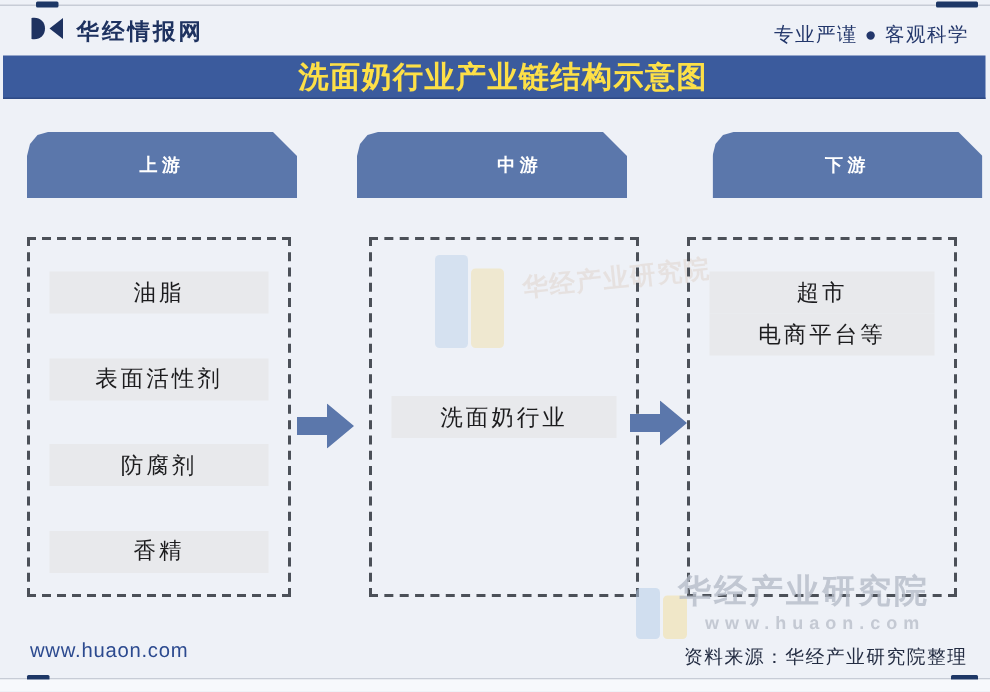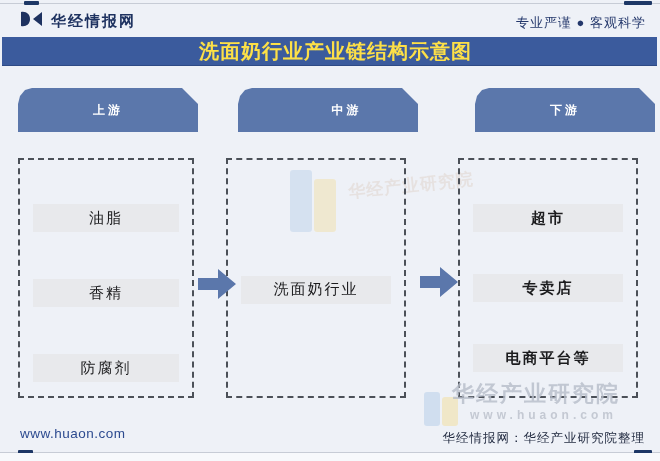--- a/index.html
+++ b/index.html
@@ -43,25 +43,25 @@
     clip-path:polygon(0 100%,0 16px,2px 8px,7px 2px,14px 0,calc(100% - 16px) 0,100% 16px,100% 100%);}
   .col-header span{color:#ffffff;font-size:12px;font-weight:bold;letter-spacing:3px;}
   .ch-up{left:18px;}
   .ch-mid{left:238px;padding-left:37px;}
   .ch-down{left:434px;margin-left:41px;}
 
   
   .dashed-box{position:absolute;top:158px;height:240px;border:2px dashed #4b5058;background:transparent;
     display:flex;flex-direction:column;}
   .db-up{left:18px;width:176px;padding:21px 13px 14px;justify-content:space-between;}
-  .db-mid{left:226px;width:180px;padding:0 13px;justify-content:center;}
-  .db-down{left:458px;width:180px;padding:21px 13px 24px;justify-content:space-between;font-weight:bold;}
+  .db-mid{left:246px;width:180px;padding:0 13px;justify-content:center;}
+  .db-down{left:458px;width:180px;padding:21px 13px 24px;justify-content:flex-start;}
 
   .item{height:28px;background:var(--item-bg);display:flex;align-items:center;justify-content:center;
-    font-size:15px;color:#1c1c1e;letter-spacing:2px;margin-top:23px;}
+    font-size:15px;color:#1c1c1e;letter-spacing:2px;}
 
   
   .flow-arrow{position:absolute;width:38px;height:30px;}
   .fa-1{left:198px;top:269px;}
   .fa-2{left:420px;top:267px;}
   .flow-arrow polygon{fill:var(--arrow);}
 
   
   .footer-site{position:absolute;left:20px;top:426px;font-size:13.5px;color:#2c4a8f;letter-spacing:0.5px;}
   .footer-source{position:absolute;right:15px;top:430px;font-size:12.5px;color:#232c42;letter-spacing:1px;}
@@ -113,48 +113,48 @@
   </div>
 
   <div class="wm wm-logo wm-logo-mid">
     <div class="blue"></div>
     <div class="yellow"></div>
   </div>
   <div class="wm wm-faint-text">华经产业研究院</div>
 
   <div class="dashed-box db-up">
     <div class="item">油脂</div>
+    <div class="item">表面活性剂</div>
+    <div class="item">防腐剂</div>
     <div class="item">香精</div>
-    <div class="item">防腐剂</div>
   </div>
 
   <div class="dashed-box db-mid">
     <div class="item">洗面奶行业</div>
   </div>
 
   <div class="dashed-box db-down">
     <div class="item">超市</div>
-    <div class="item">专卖店</div>
     <div class="item">电商平台等</div>
   </div>
 
   <svg class="flow-arrow fa-1" viewBox="0 0 38 30">
     <polygon points="0,9 20,9 20,0 38,15 20,30 20,21 0,21"></polygon>
   </svg>
   <svg class="flow-arrow fa-2" viewBox="0 0 38 30">
     <polygon points="0,9 20,9 20,0 38,15 20,30 20,21 0,21"></polygon>
   </svg>
 
   <div class="wm wm-logo wm-logo-bottom">
     <div class="blue"></div>
     <div class="yellow"></div>
   </div>
   <div class="wm wm-org">华经产业研究院</div>
   <div class="wm wm-site">www.huaon.com</div>
 
   <div class="footer-site">www.huaon.com</div>
-  <div class="footer-source">华经情报网：华经产业研究院整理</div>
+  <div class="footer-source">资料来源：华经产业研究院整理</div>
   <div class="rule bottom"></div>
   <div class="end-dash ed-bl"></div>
   <div class="end-dash ed-br"></div>
   <div class="below-band"></div>
 
 </div>
 
 </body></html>

